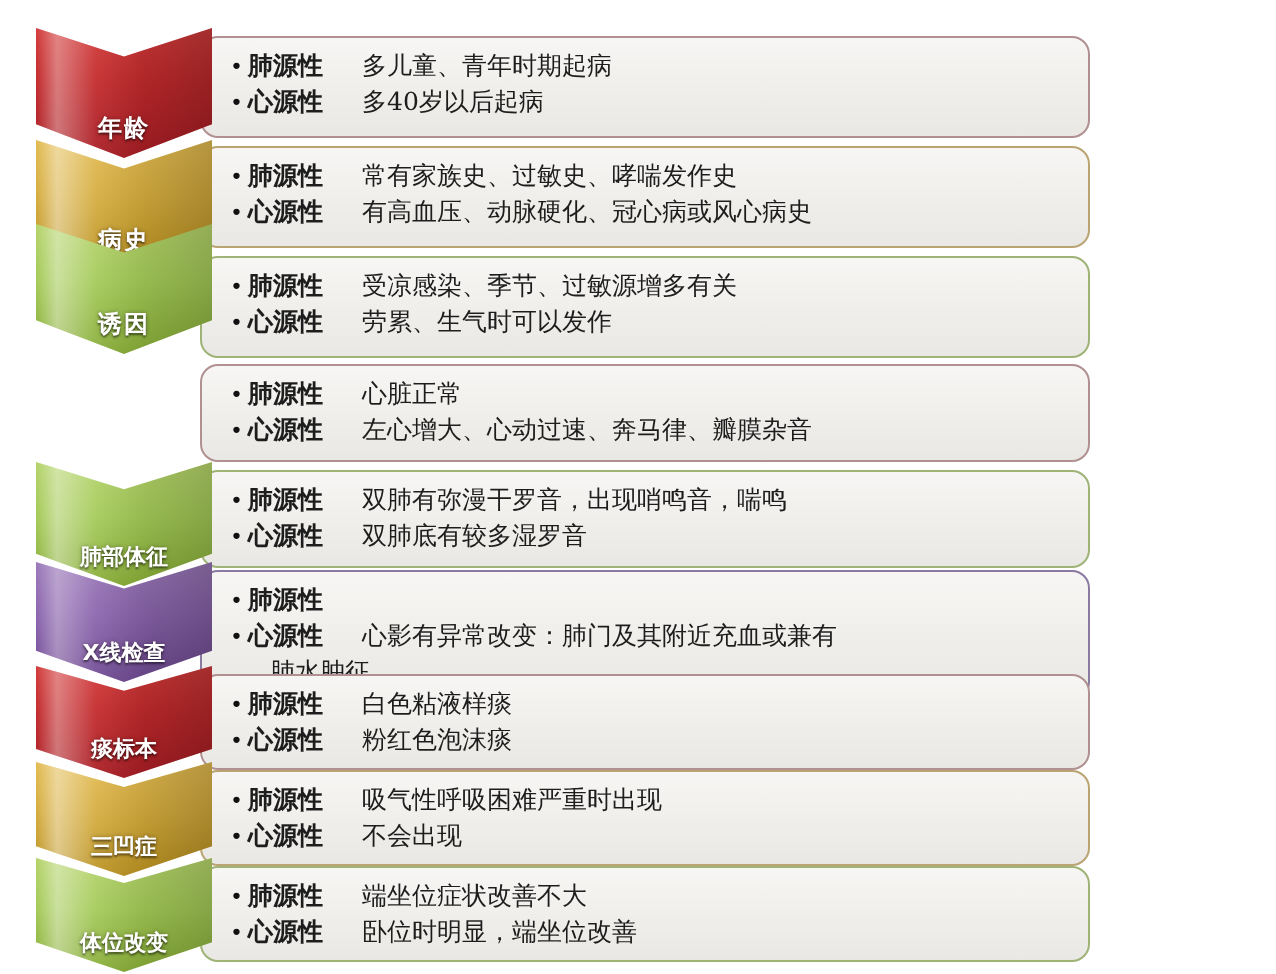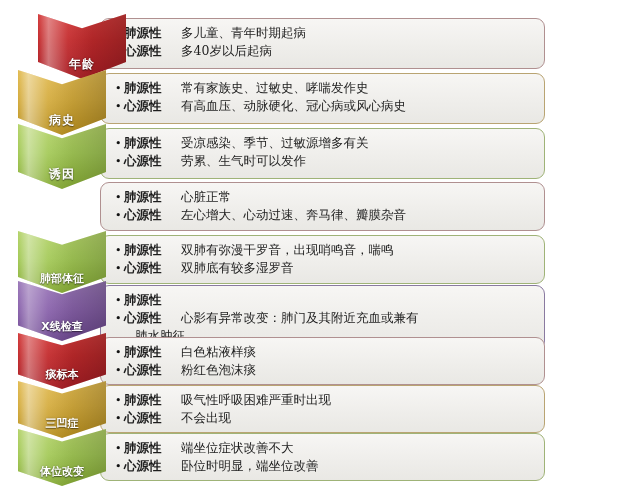--- a/index.html
+++ b/index.html
@@ -155,21 +155,21 @@
         <span class="bullet">•</span>
         <span class="term">肺源性</span>
         <span class="desc">多儿童、青年时期起病</span>
       </div>
       <div class="line">
         <span class="bullet">•</span>
         <span class="term">心源性</span>
         <span class="desc">多40岁以后起病</span>
       </div>
     </div>
-    <div class="chev-wrap" style="top: 14px; height: 65px; margin-left: 20px;">
+    <div class="chev-wrap" style="top: 14px; height: 65px;">
       <div class="chev c-red">
         <span class="chev-label">年龄</span>
       </div>
     </div>
     <div class="panel b-gold" style="top: 73px; min-height: 51px;">
       <div class="line">
         <span class="bullet">•</span>
         <span class="term">肺源性</span>
         <span class="desc">常有家族史、过敏史、哮喘发作史</span>
       </div>
@@ -189,21 +189,21 @@
         <span class="bullet">•</span>
         <span class="term">肺源性</span>
         <span class="desc">受凉感染、季节、过敏源增多有关</span>
       </div>
       <div class="line">
         <span class="bullet">•</span>
         <span class="term">心源性</span>
         <span class="desc">劳累、生气时可以发作</span>
       </div>
     </div>
-    <div class="chev-wrap" style="top: 124px; height: 65px;">
+    <div class="chev-wrap" style="top: 112px; height: 65px;">
       <div class="chev c-green">
         <span class="chev-label">诱因</span>
       </div>
     </div>
     <div class="panel b-red" style="top: 182px; min-height: 49px;">
       <div class="line">
         <span class="bullet">•</span>
         <span class="term">肺源性</span>
         <span class="desc">心脏正常</span>
       </div>

